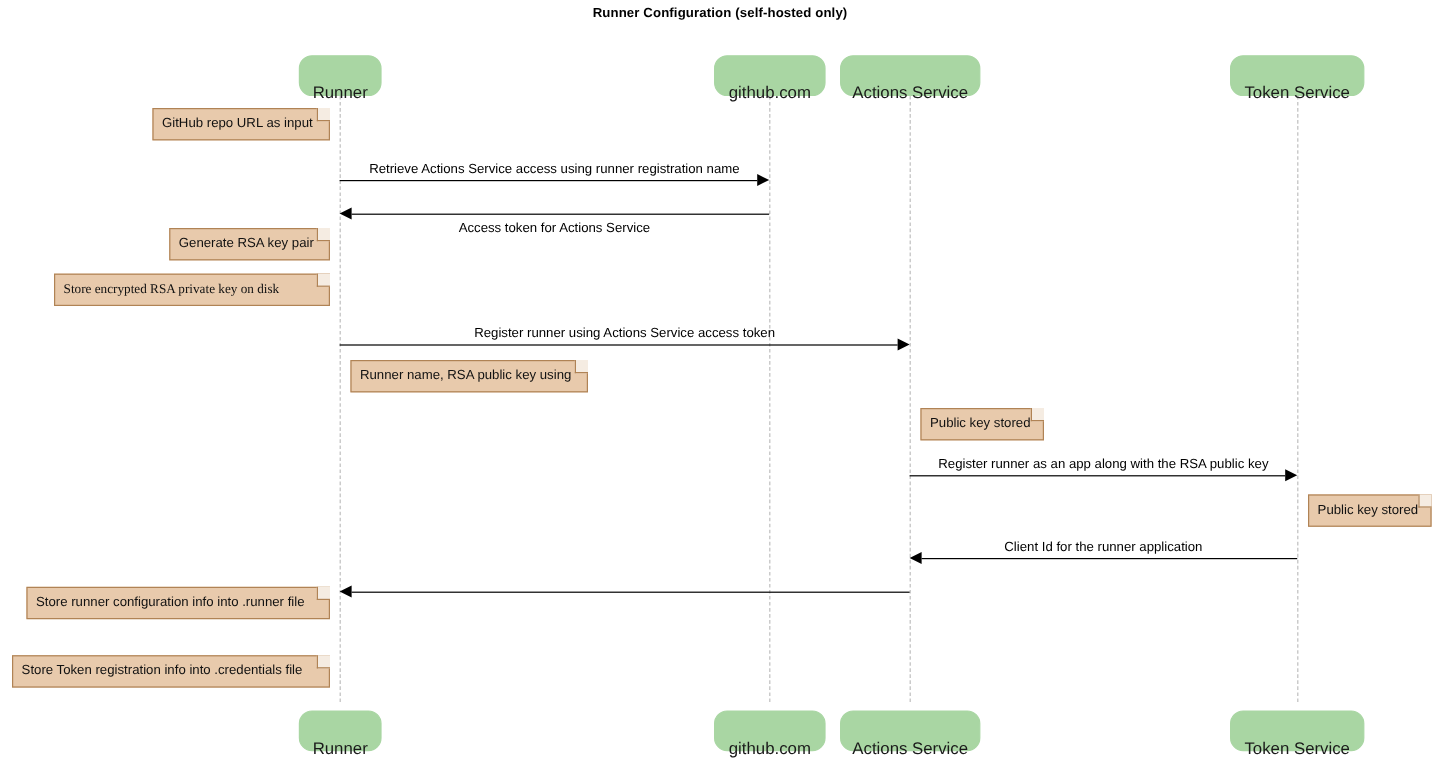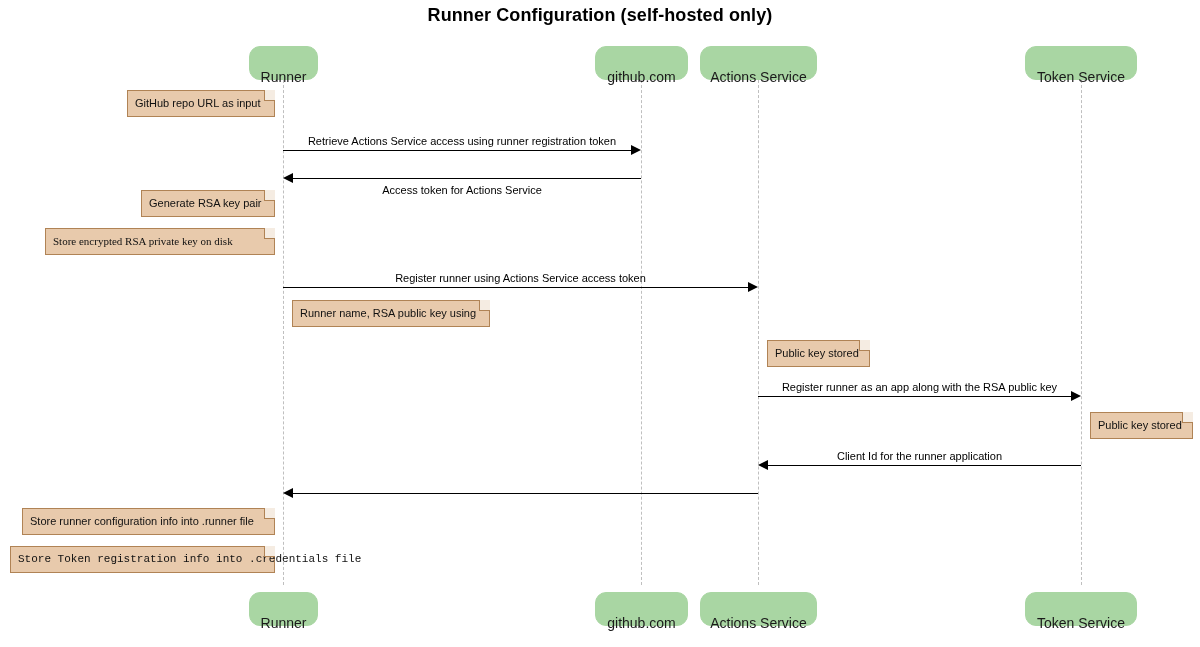--- a/index.html
+++ b/index.html
@@ -18,21 +18,21 @@
     height: 647px;
     background: #ffffff;
     overflow: hidden;
   }
   .title {
     position: absolute;
     left: 0;
     top: 5px;
     width: 1200px;
     text-align: center;
-    font-size: 18px;
+    font-size: 11px;
     font-weight: bold;
     color: #000000;
     letter-spacing: 0.1px;
   }
   
   .lifeline {
     position: absolute;
     width: 0;
     border-left: 1px dashed #bfbfbf;
     top: 80px;
@@ -119,21 +119,21 @@
   <div class="participant" style="left:249px;  top:46px; width:69px;">Runner</div>
   <div class="participant" style="left:595px;  top:46px; width:93px;">github.com</div>
   <div class="participant" style="left:700px;  top:46px; width:117px;">Actions Service</div>
   <div class="participant" style="left:1025px; top:46px; width:112px;">Token Service</div>
 
   <div class="participant" style="left:249px;  top:592px; width:69px;">Runner</div>
   <div class="participant" style="left:595px;  top:592px; width:93px;">github.com</div>
   <div class="participant" style="left:700px;  top:592px; width:117px;">Actions Service</div>
   <div class="participant" style="left:1025px; top:592px; width:112px;">Token Service</div>
 
-  <div class="msg-label" style="left:283px; top:135px; width:358px;">Retrieve Actions Service access using runner registration token</div>
+  <div class="msg-label" style="left:283px; top:135px; width:358px;">Retrieve Actions Service access using runner registration name</div>
   <div class="msg-line" style="left:283px; top:150px; width:348px;"></div>
   <div class="msg-head right" style="left:631px; top:145px;"></div>
 
   <div class="msg-label" style="left:283px; top:164px; width:358px;margin-top:20px;">Access token for Actions Service</div>
   <div class="msg-line" style="left:293px; top:178px; width:348px;"></div>
   <div class="msg-head left" style="left:283px; top:173px;"></div>
 
   <div class="msg-label" style="left:283px; top:272px; width:475px;">Register runner using Actions Service access token</div>
   <div class="msg-line" style="left:283px; top:287px; width:465px;"></div>
   <div class="msg-head right" style="left:748px; top:282px;"></div>
@@ -172,23 +172,23 @@
   <div class="note" style="left:767px; top:340px; width:103px;">
     <span>Public key stored</span>
     <span class="fold"></span>
   </div>
 
   <div class="note" style="left:1090px; top:412px; width:103px;">
     <span>Public key stored</span>
     <span class="fold"></span>
   </div>
 
-  <div class="note" style="left:22px; top:508px; width:253px;">
+  <div class="note" style="left:22px; top:489px; width:253px;">
     <span>Store runner configuration info into .runner file</span>
     <span class="fold"></span>
   </div>
 
-  <div class="note" style="left:10px; top:546px; width:265px;font-family:Liberation Mono, monospace;">
+  <div class="note" style="left:10px; top:546px; width:265px;">
     <span>Store Token registration info into .credentials file</span>
     <span class="fold"></span>
   </div>
 
 </div>
 
 </body></html>

